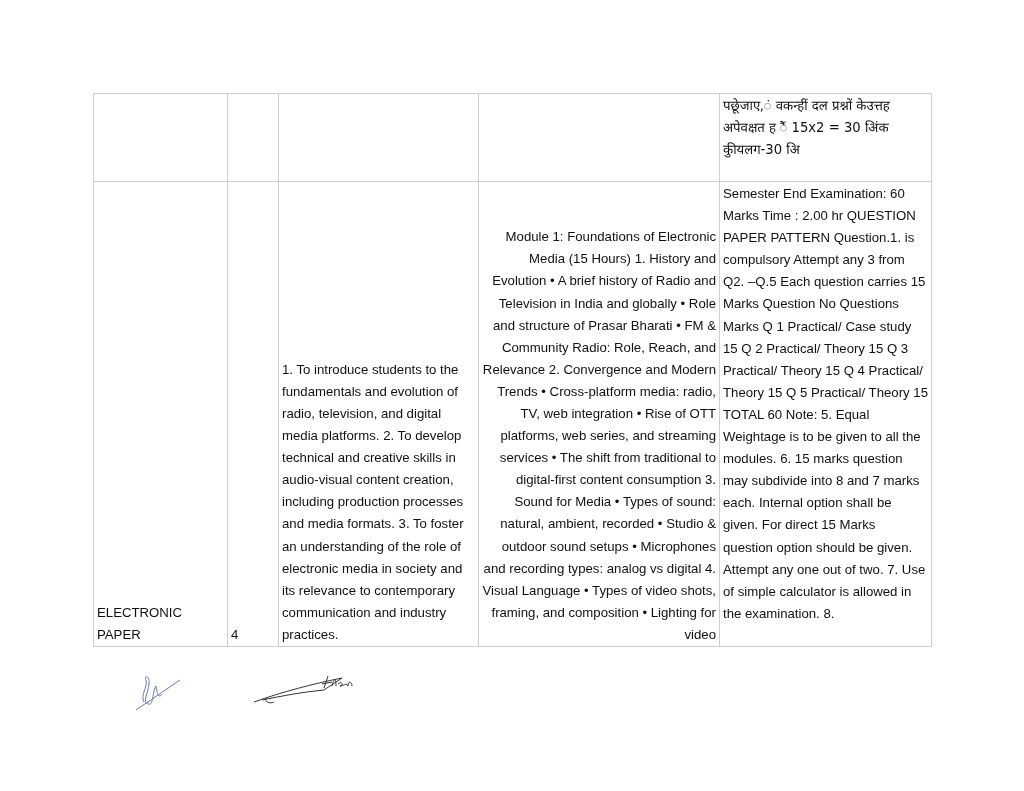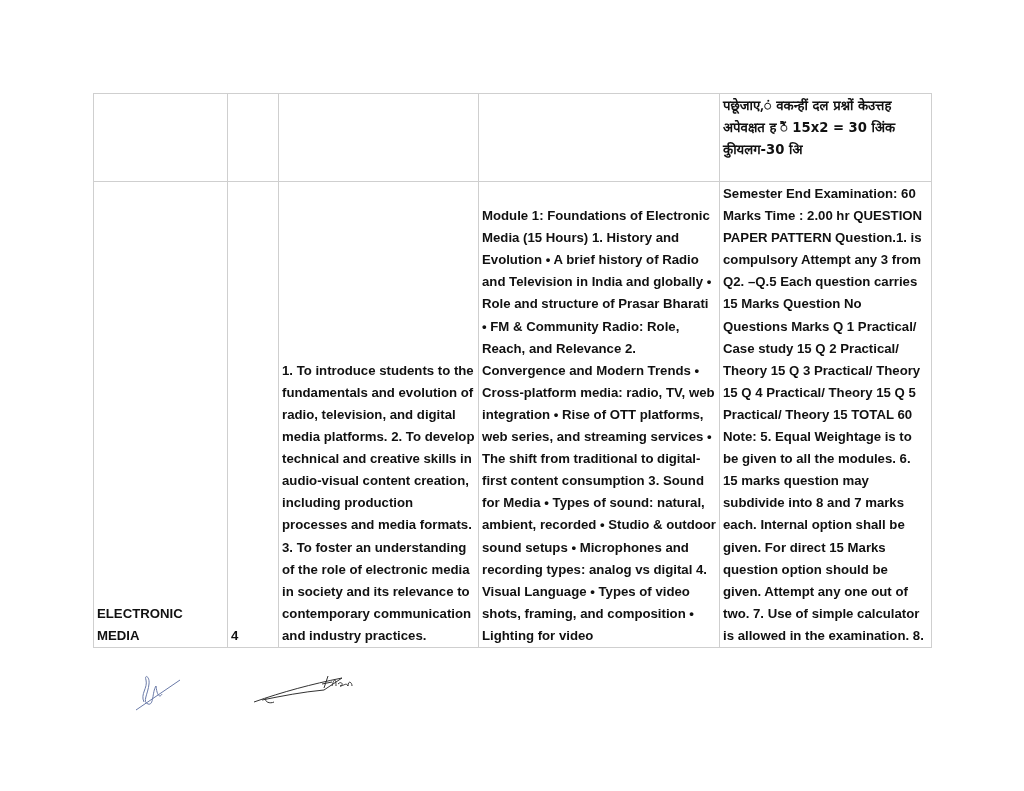--- a/index.html
+++ b/index.html
@@ -1,46 +1,46 @@
 <!DOCTYPE html>
 <html><head>
 <meta charset="utf-8">
 <style>
   html, body { margin:0; padding:0; background:#ffffff; }
   body { width:1024px; height:791px; position:relative; overflow:hidden;
          font-family:"Liberation Sans", "DejaVu Sans", sans-serif; color:#111; }
   .tbl { position:absolute; left:93px; top:93px; border-collapse:collapse; table-layout:fixed; }
   .tbl td { border:1px solid #cfcfcf; padding:0 3px; vertical-align:bottom;
-            font-size:13.2px; line-height:22.1px;font-weight:bold; }
+            font-size:13.2px; line-height:22.1px; }
   .tbl td.c1 { width:127px; }
   .tbl td.c2 { width:44px; }
   .tbl td.c3 { width:193px;margin-left:30px; }
   .tbl td.c4 { width:234px; }
   .tbl td.c5 { width:205px; }
   .r1 td { height:86px; }
   .r2 td { height:463px; }
   .hindi { font-family:"DejaVu Sans", sans-serif; font-size:13px; line-height:25px; vertical-align:top !important; padding-top:1px !important; }
   .r2 td.c5 { vertical-align:top; padding-top:1px; }
-  .r2 td.c4 { vertical-align:bottom; }
+  .r2 td.c4 { vertical-align:bottom;text-align:right; }
   .sig { position:absolute; }
 </style>
 </head>
 <body>
 
 <table class="tbl">
   <tbody>
       <tr class="r1">
     <td class="c1"></td>
     <td class="c2"></td>
     <td class="c3"></td>
     <td class="c4"></td>
     <td class="c5 hindi">पछूेजाए,ं वकन्हीं दल प्रश्नों केउत्तह अपेवक्षत ह ैें 15x2 = 30 अिंक कुीयलग-30 अि</td>
   </tr>
   <tr class="r2">
-    <td class="c1">ELECTRONIC MEDIA</td>
+    <td class="c1">ELECTRONIC PAPER</td>
     <td class="c2">4</td>
     <td class="c3">1. To introduce students to the fundamentals and evolution of radio, television, and digital media platforms. 2. To develop technical and creative skills in audio-visual content creation, including production processes and media formats. 3. To foster an understanding of the role of electronic media in society and its relevance to contemporary communication and industry practices.</td>
     <td class="c4">Module 1: Foundations of Electronic Media (15 Hours) 1. History and Evolution • A brief history of Radio and Television in India and globally • Role and structure of Prasar Bharati • FM &amp; Community Radio: Role, Reach, and Relevance 2. Convergence and Modern Trends • Cross-platform media: radio, TV, web integration • Rise of OTT platforms, web series, and streaming services • The shift from traditional to digital-first content consumption 3. Sound for Media • Types of sound: natural, ambient, recorded • Studio &amp; outdoor sound setups • Microphones and recording types: analog vs digital 4. Visual Language • Types of video shots, framing, and composition • Lighting for video</td>
     <td class="c5">Semester End Examination: 60 Marks Time : 2.00 hr QUESTION PAPER PATTERN Question.1. is compulsory Attempt any 3 from Q2. –Q.5 Each question carries 15 Marks Question No Questions Marks Q 1 Practical/ Case study 15 Q 2 Practical/ Theory 15 Q 3 Practical/ Theory 15 Q 4 Practical/ Theory 15 Q 5 Practical/ Theory 15 TOTAL 60 Note: 5. Equal Weightage is to be given to all the modules. 6. 15 marks question may subdivide into 8 and 7 marks each. Internal option shall be given. For direct 15 Marks question option should be given. Attempt any one out of two. 7. Use of simple calculator is allowed in the examination. 8.</td>
   </tr>
 </tbody>
   </table>
 
 <svg class="sig" style="left:130px;top:668px" width="60" height="48">
   <path d="M6 42 L50 12" stroke="#6a7aa8" stroke-width="1" fill="none"></path>

